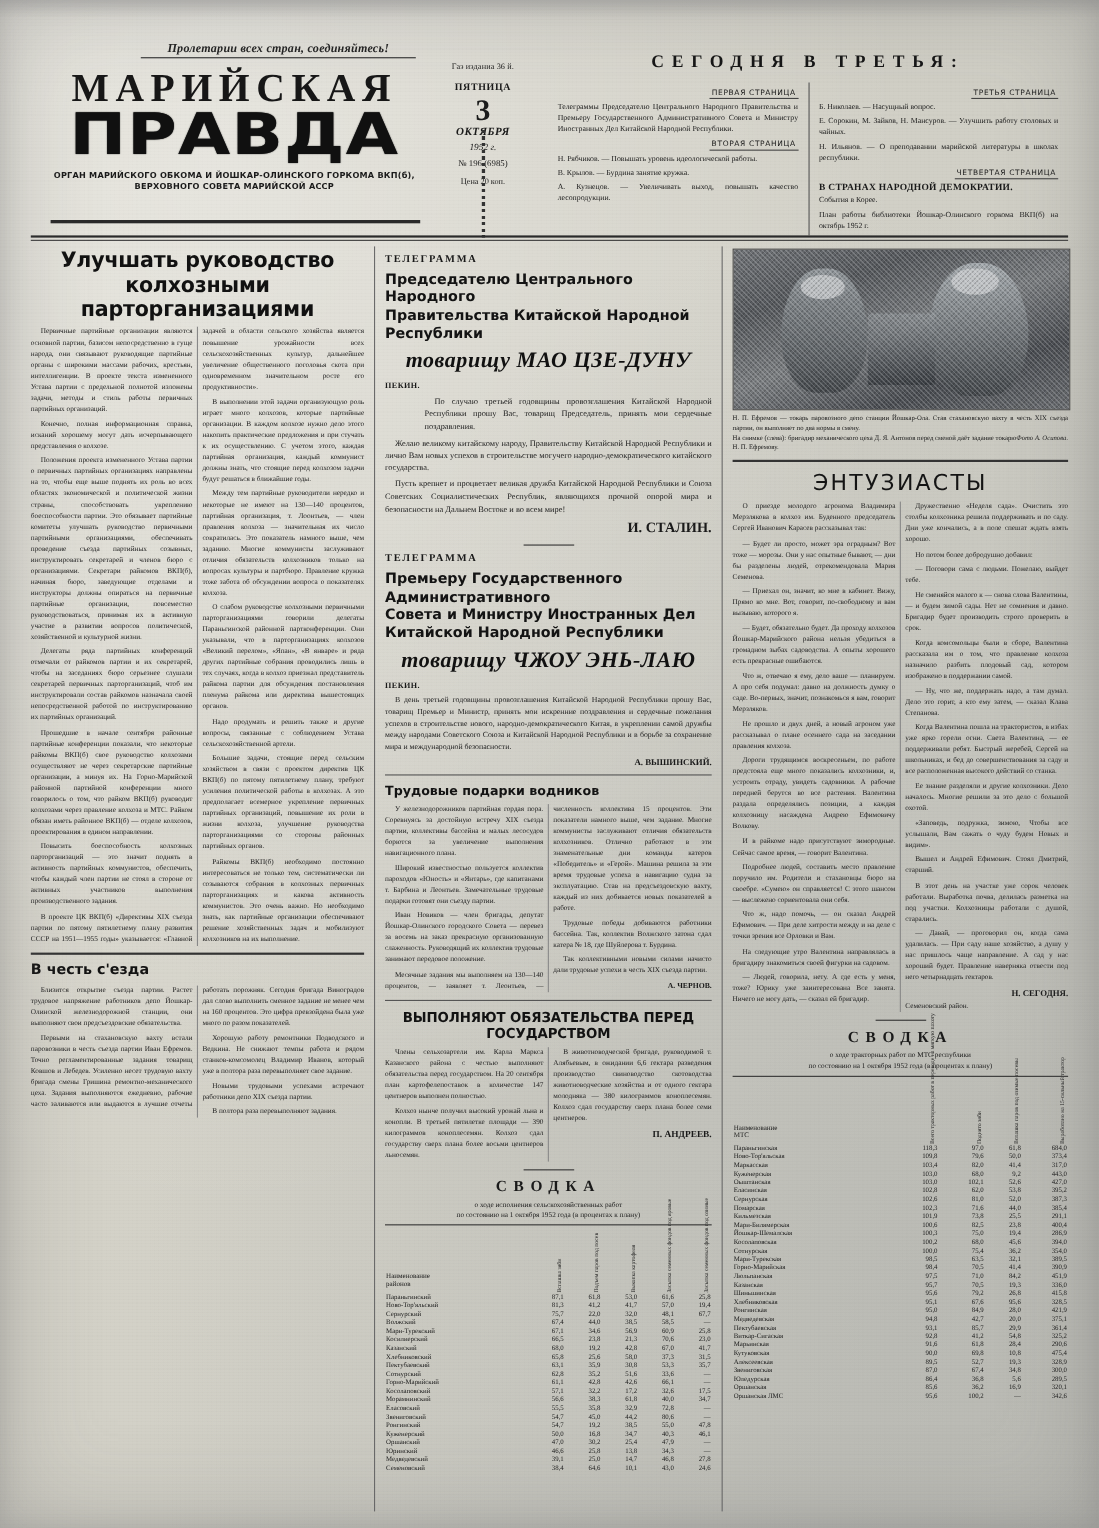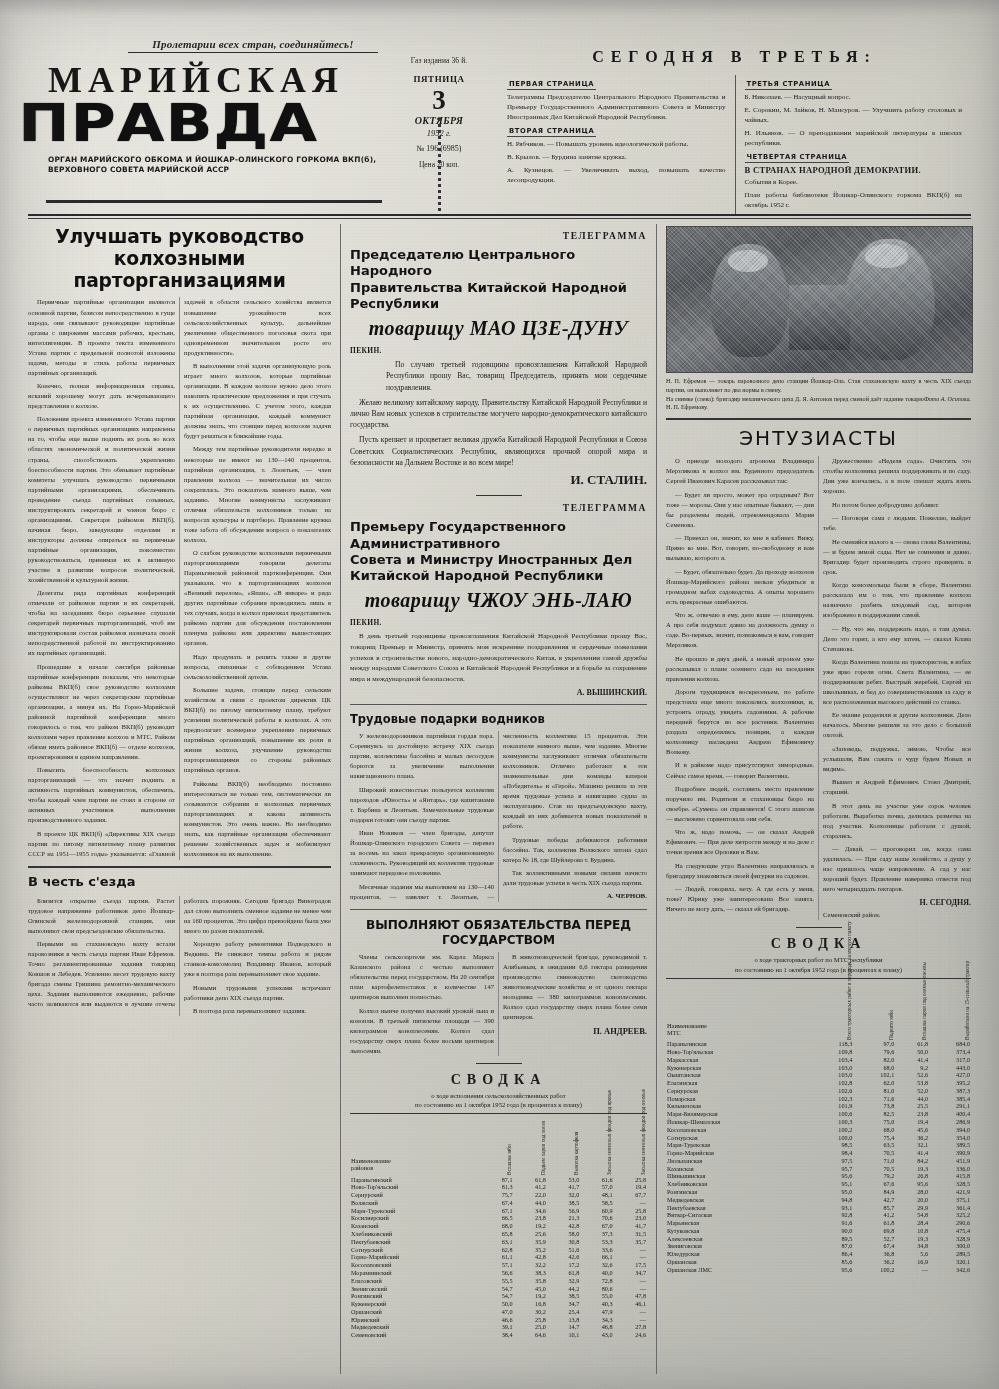--- a/index.html
+++ b/index.html
@@ -30,21 +30,21 @@
     position:absolute;left:28px;top:18px;width:943px;height:1356px;
   }
   
   .masthead{position:relative;height:186px;}
   .slogan{
     position:absolute;left:100px;top:20px;width:250px;text-align:center;
     font-family:"Liberation Serif",serif;font-style:italic;font-weight:700;
     font-size:11px;letter-spacing:.2px;border-bottom:1.6px solid #2b2b2b;padding-bottom:2px;
     color:#222;
   }
-  .title-block{position:absolute;left:20px;top:44px;width:330px;}
+  .title-block{position:absolute;left:20px;top:44px;width:330px;text-align:center;}
   .title-main{
     font-family:"Liberation Serif",serif;font-weight:700;font-size:36px;
     letter-spacing:6px;color:#171717;line-height:1;
   }
   .title-sub{
     font-family:"DejaVu Sans",sans-serif;font-weight:700;font-size:52px;
     letter-spacing:1px;color:#101010;line-height:.95;margin-top:1px;
     transform:scaleX(1.18);transform-origin:center;
     text-shadow:0 0 1px #000;
   }
@@ -74,21 +74,21 @@
   
   .contents{position:absolute;left:470px;top:30px;width:473px;}
   .contents-title{
     text-align:center;font-family:"Liberation Serif",serif;font-weight:700;
     font-size:16px;letter-spacing:7px;color:#151515;margin-bottom:9px;
   }
   .contents-cols{display:flex;gap:0;}
   .ccol{width:50%;padding:0 9px;box-sizing:border-box;}
   .ccol+.ccol{border-left:1px solid #555;}
   .cpage{
-    text-align:left;font-family:"DejaVu Sans",sans-serif;font-weight:700;font-size:6.8px;
+    text-align:right;font-family:"DejaVu Sans",sans-serif;font-weight:400;font-size:6.8px;
     letter-spacing:.6px;margin:5px 0 4px;
   }
   .cpage span{border-bottom:1px solid #444;padding:0 2px 1px;}
   .citem{font-size:7.1px;line-height:1.42;text-align:justify;margin-bottom:3px;color:#1c1c1c;}
   .cbig{font-size:8.6px;font-weight:700;letter-spacing:.3px;margin:3px 0 2px;}
   .head-rule{position:absolute;left:0;top:196px;width:943px;border-top:2.5px solid #2a2a2a;}
   .head-rule2{position:absolute;left:0;top:200px;width:943px;border-top:1px solid #3a3a3a;}
 
   
   .body{position:absolute;left:0;top:206px;width:943px;height:1150px;display:flex;}
@@ -101,21 +101,21 @@
     font-family:"DejaVu Sans",sans-serif;font-weight:700;font-size:19.5px;
     line-height:1.12;text-align:center;color:#111;letter-spacing:-.2px;
     transform:scaleX(.96);transform-origin:center;margin:2px 0 6px;
   }
   .h2{
     font-family:"DejaVu Sans",sans-serif;font-weight:700;font-size:13px;
     text-align:left;line-height:1.25;margin:6px 0 5px;color:#131313;
   }
   .h3{
     font-family:"Liberation Serif",serif;font-weight:700;font-size:9.5px;
-    text-align:right;letter-spacing:1.6px;margin:7px 0 5px;
+    text-align:left;letter-spacing:1.6px;margin:7px 0 5px;
   }
   .h-ital{
     font-family:"Liberation Serif",serif;font-style:italic;font-weight:700;
     font-size:20px;text-align:center;letter-spacing:.5px;margin:4px 0 6px;color:#111;
   }
   .h-enth{
     font-family:"DejaVu Sans",sans-serif;font-weight:400;font-size:20px;
     text-align:center;letter-spacing:2px;margin:5px 0 6px;color:#141414;
   }
   .h-wide{

